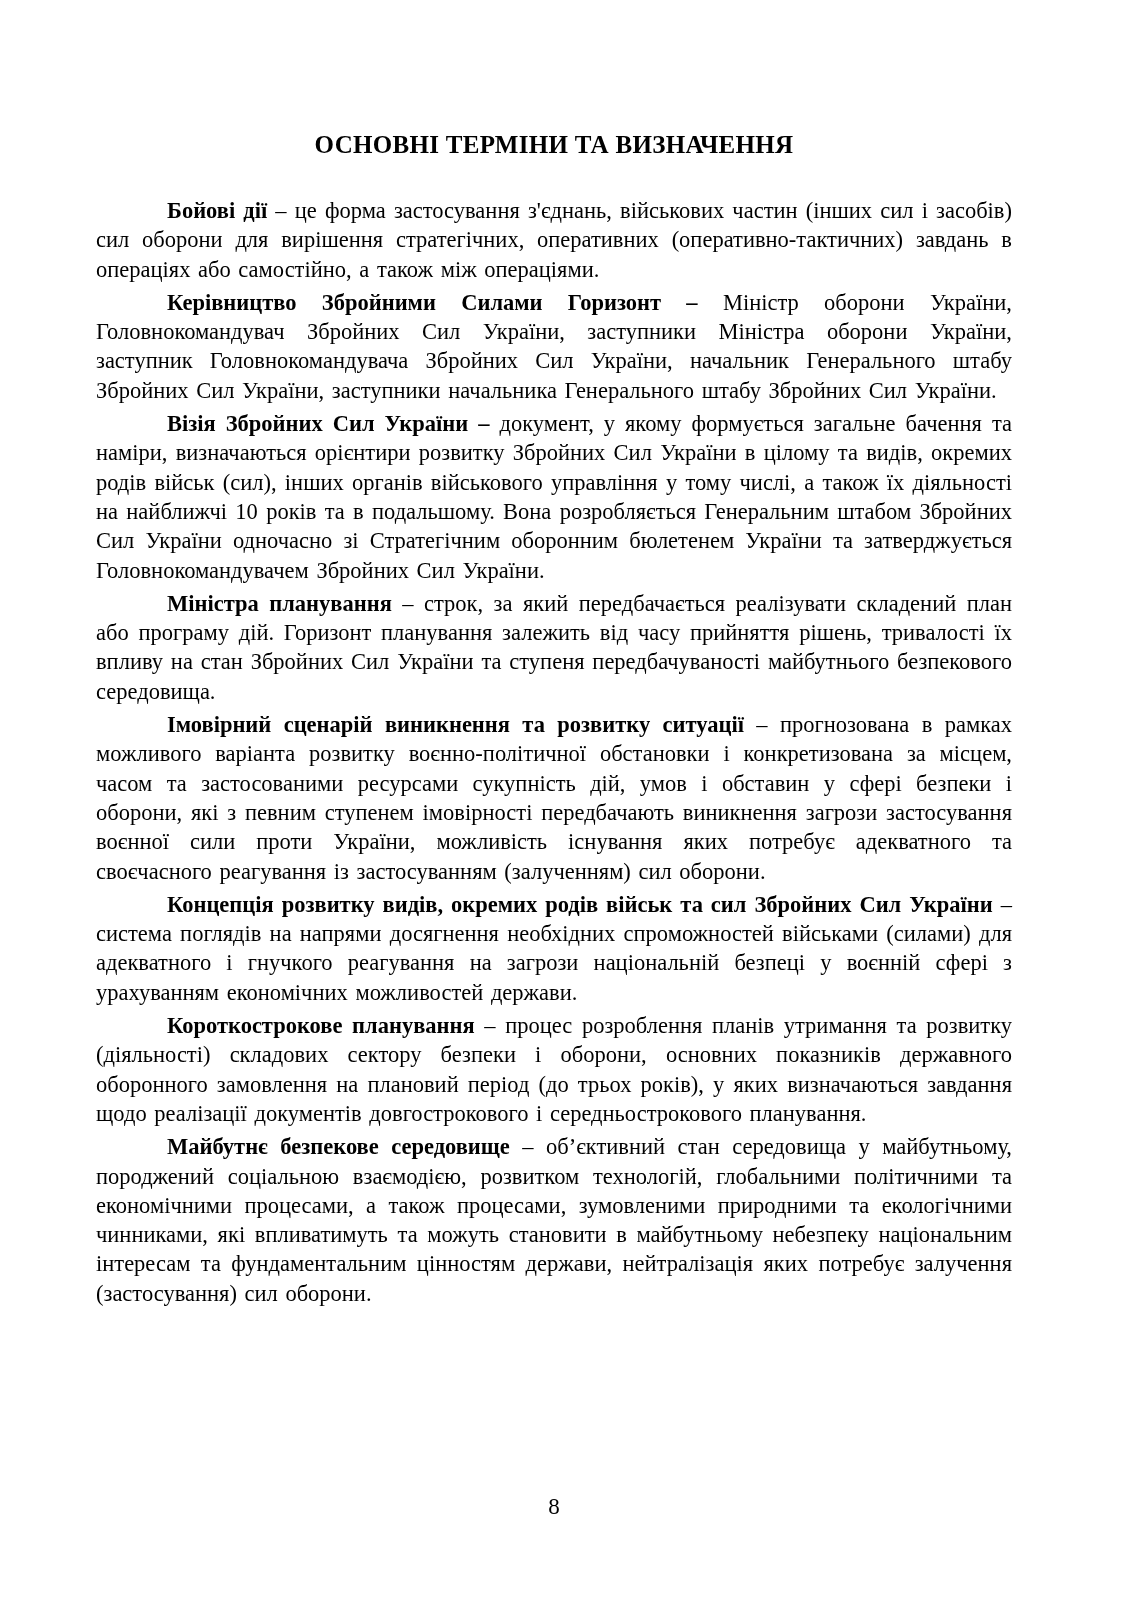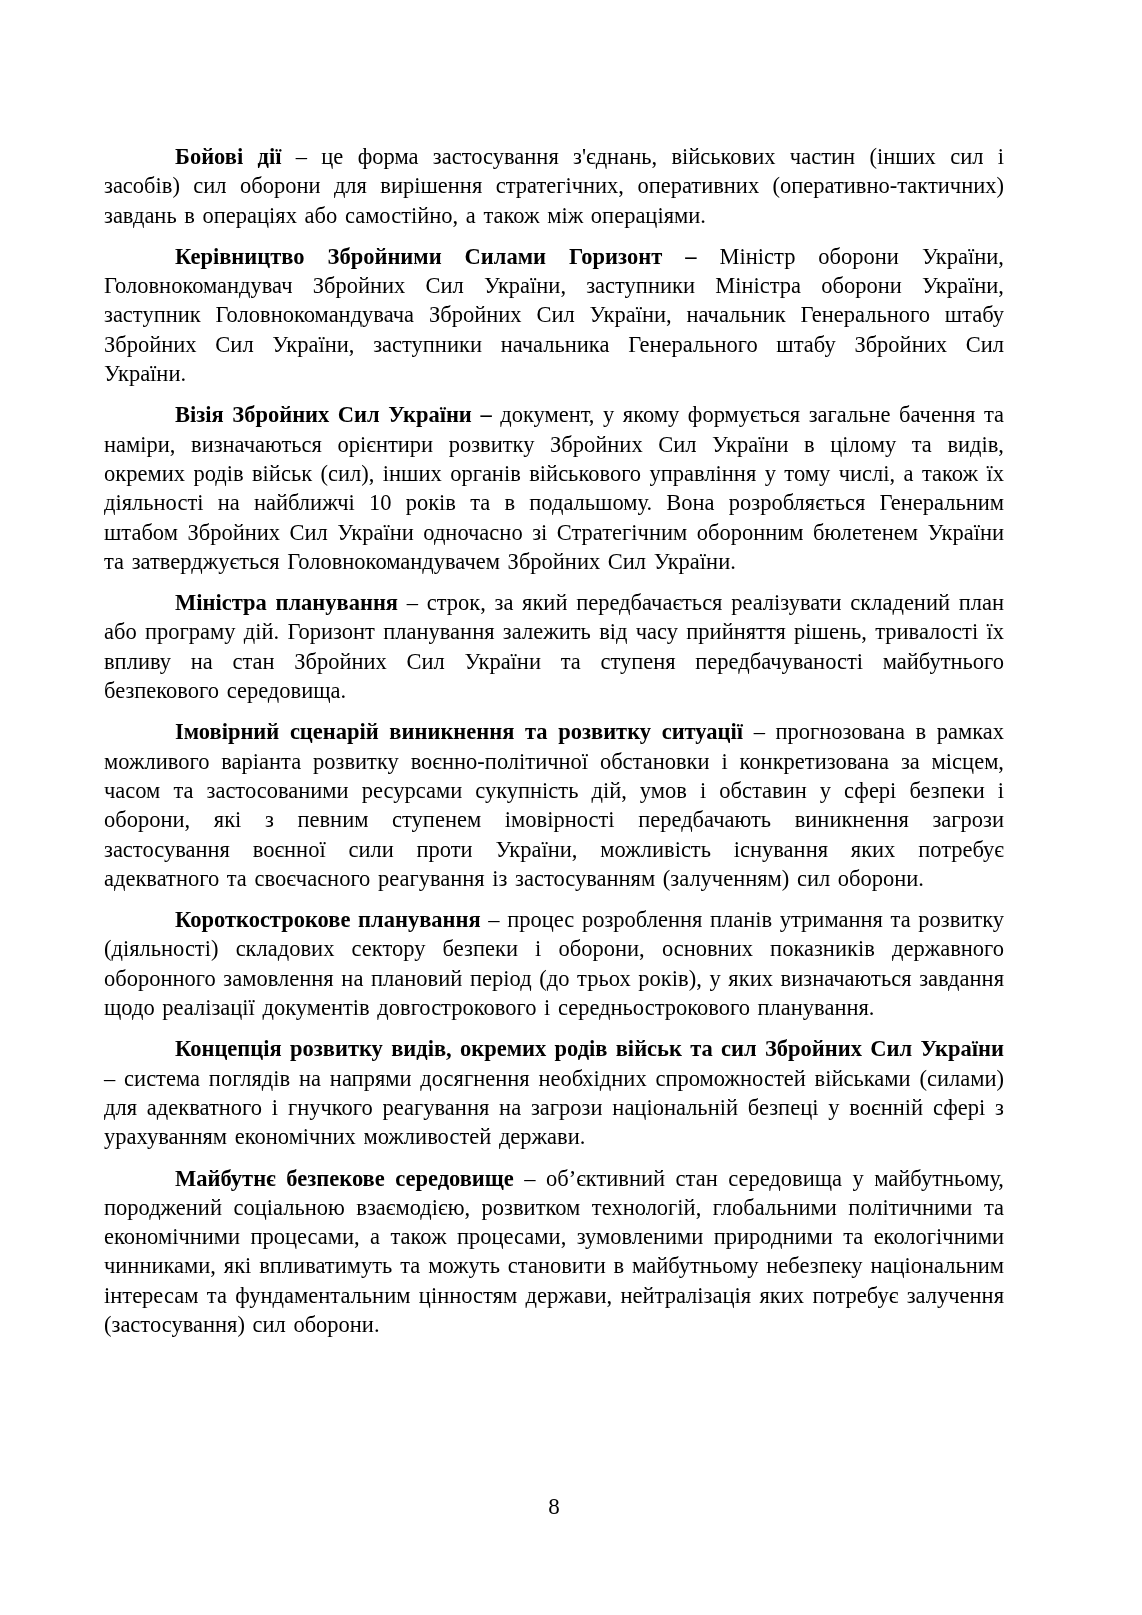--- a/index.html
+++ b/index.html
@@ -24,21 +24,21 @@
   }
   .doc-title {
     text-align: center;
     font-weight: 700;
     font-size: 25px;
     line-height: 30px;
     margin: 0 0 36px 0;
     letter-spacing: 0.3px;
   }
   .para {
-    margin: 12px;
+    margin: 4px;
     text-align: justify;
     text-indent: 71px;
     font-size: 22.5px;
     line-height: 29.3px;
     word-spacing: 2px;
   }
   .term {
     font-weight: 700;
   }
   .page-number {
@@ -50,33 +50,34 @@
     font-size: 23px;
     line-height: 29px;
   }
 </style>
 </head>
 <body>
 
 <div class="page">
   <div class="content">
 
+    <h1 class="doc-title">ОСНОВНІ ТЕРМІНИ ТА ВИЗНАЧЕННЯ</h1>
 
     <p class="para"><b class="term">Бойові дії</b><span> – це форма застосування з'єднань, військових частин (інших сил і засобів) сил оборони для вирішення стратегічних, оперативних (оперативно-тактичних) завдань в операціях або самостійно, а також між операціями.</span></p>
 
     <p class="para"><b class="term">Керівництво Збройними Силами Горизонт –</b><span> Міністр оборони України, Головнокомандувач Збройних Сил України, заступники Міністра оборони України, заступник Головнокомандувача Збройних Сил України, начальник Генерального штабу Збройних Сил України, заступники начальника Генерального штабу Збройних Сил України.</span></p>
 
     <p class="para"><b class="term">Візія Збройних Сил України –</b><span> документ, у якому формується загальне бачення та наміри, визначаються орієнтири розвитку Збройних Сил України в цілому та видів, окремих родів військ (сил), інших органів військового управління у тому числі, а також їх діяльності на найближчі 10 років та в подальшому. Вона розробляється Генеральним штабом Збройних Сил України одночасно зі Стратегічним оборонним бюлетенем України та затверджується Головнокомандувачем Збройних Сил України.</span></p>
 
     <p class="para"><b class="term">Міністра планування</b><span> – строк, за який передбачається реалізувати складений план або програму дій. Горизонт планування залежить від часу прийняття рішень, тривалості їх впливу на стан Збройних Сил України та ступеня передбачуваності майбутнього безпекового середовища.</span></p>
 
     <p class="para"><b class="term">Імовірний сценарій виникнення та розвитку ситуації</b><span> – прогнозована в рамках можливого варіанта розвитку воєнно-політичної обстановки і конкретизована за місцем, часом та застосованими ресурсами сукупність дій, умов і обставин у сфері безпеки і оборони, які з певним ступенем імовірності передбачають виникнення загрози застосування воєнної сили проти України, можливість існування яких потребує адекватного та своєчасного реагування із застосуванням (залученням) сил оборони.</span></p>
 
+    <p class="para"><b class="term">Концепція розвитку видів, окремих родів військ та сил Збройних Сил України</b><span> – система поглядів на напрями досягнення необхідних спроможностей військами (силами) для адекватного і гнучкого реагування на загрози національній безпеці у воєнній сфері з урахуванням економічних можливостей держави.</span></p>
+
     <p class="para"><b class="term">Короткострокове планування</b><span> – процес розроблення планів утримання та розвитку (діяльності) складових сектору безпеки і оборони, основних показників державного оборонного замовлення на плановий період (до трьох років), у яких визначаються завдання щодо реалізації документів довгострокового і середньострокового планування.</span></p>
-
-    <p class="para"><b class="term">Концепція розвитку видів, окремих родів військ та сил Збройних Сил України</b><span> – система поглядів на напрями досягнення необхідних спроможностей військами (силами) для адекватного і гнучкого реагування на загрози національній безпеці у воєнній сфері з урахуванням економічних можливостей держави.</span></p>
 
     <p class="para"><b class="term">Майбутнє безпекове середовище</b><span> – об’єктивний стан середовища у майбутньому, породжений соціальною взаємодією, розвитком технологій, глобальними політичними та економічними процесами, а також процесами, зумовленими природними та екологічними чинниками, які впливатимуть та можуть становити в майбутньому небезпеку національним інтересам та фундаментальним цінностям держави, нейтралізація яких потребує залучення (застосування) сил оборони.</span></p>
 
   </div>
 
   <div class="page-number">8</div>
 </div>
 
 </body></html>

